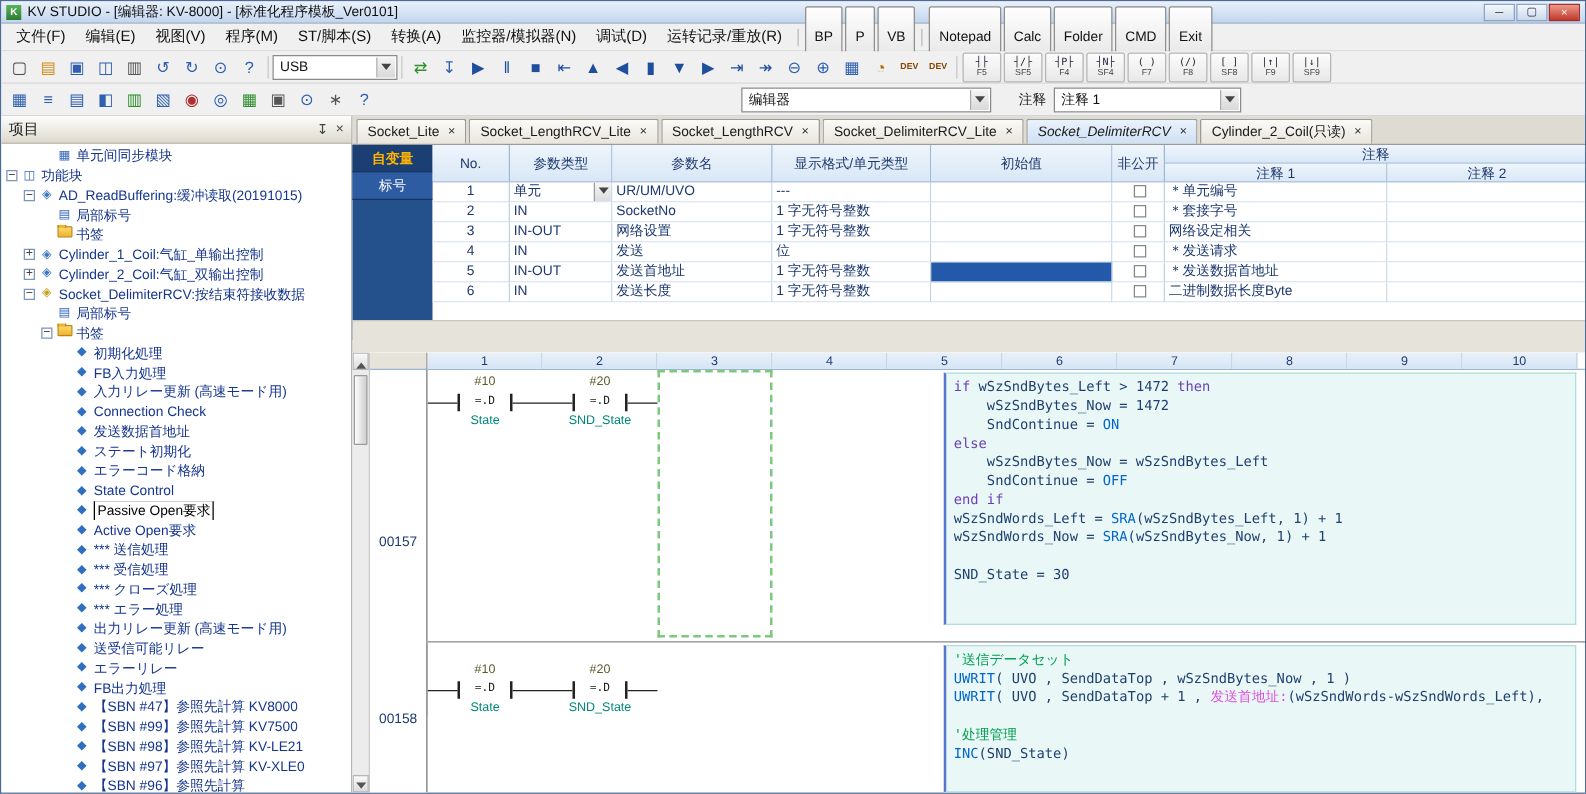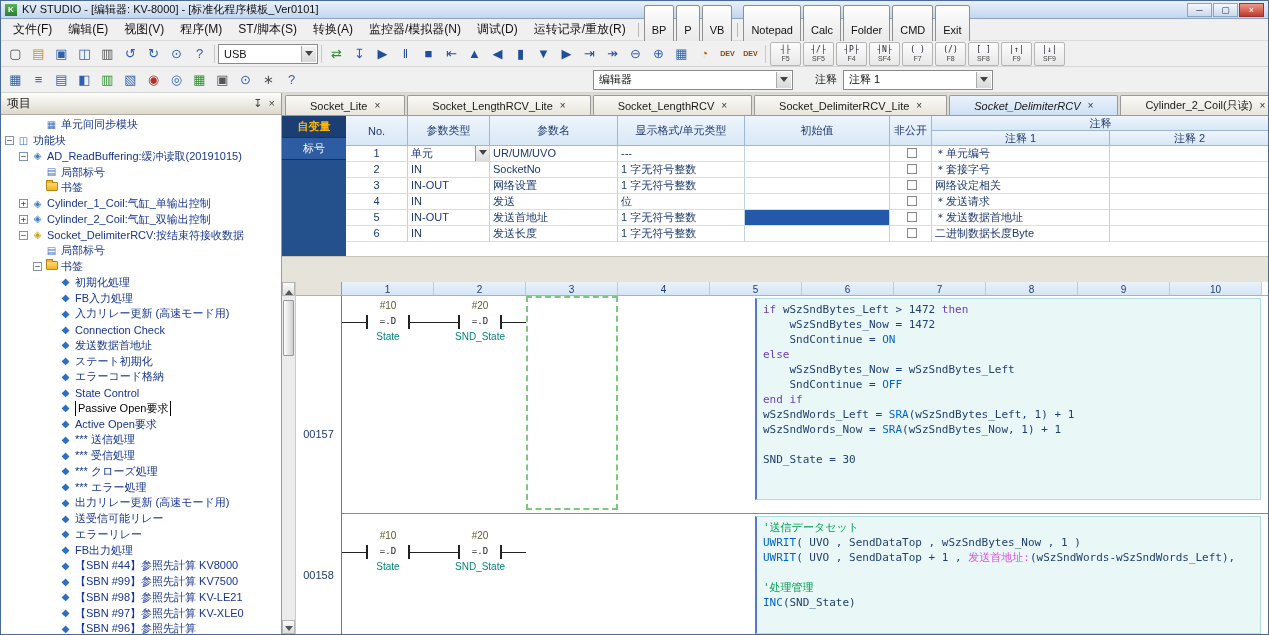--- a/index.html
+++ b/index.html
@@ -41,21 +41,21 @@
 .titem{height:15.75px;display:flex;align-items:center;font-size:11px;color:#16368e;white-space:nowrap;overflow:hidden;}
 .exp{width:9px;height:9px;border:1px solid #7e95b5;background:#fff;font-size:9px;line-height:7px;text-align:center;color:#444;margin-right:3px;flex:none;font-family:"DejaVu Sans Mono",monospace;}
 .exp-sp{width:12px;flex:none;}
 .ti{width:13px;text-align:center;margin-right:3px;flex:none;font-size:10px;line-height:12px;}
 .ic-folder{width:12px;height:9px;background:linear-gradient(#ffd76e,#f0b429);border:1px solid #b8860b;border-radius:1px;position:relative;display:inline-block;}
 .ic-folder::before{content:'';position:absolute;top:-3px;left:-1px;width:5px;height:2px;background:#f0b429;border:1px solid #b8860b;border-bottom:none;}
 .tlabel{overflow:hidden;}
 .tlabel.sel{border:1px solid #000;padding:0 2px;background:#fff;color:#000;}
 
 #tabbar{position:absolute;left:281px;top:92px;right:0;height:23px;background:#dedbd2;border-bottom:1px solid #9a9a9a;display:flex;align-items:flex-end;padding:0 3px;gap:2px;overflow:hidden;}
-.tab{height:20px;display:flex;align-items:center;gap:7px;padding:0 24px;border:1px solid #9a9a9a;border-bottom:none;border-radius:2px 2px 0 0;background:linear-gradient(#fbfaf7,#e8e5dc);font-size:11px;color:#1a1a1a;white-space:nowrap;flex:none;}
+.tab{height:20px;display:flex;align-items:center;gap:7px;padding:0 8px;border:1px solid #9a9a9a;border-bottom:none;border-radius:2px 2px 0 0;background:linear-gradient(#fbfaf7,#e8e5dc);font-size:11px;color:#1a1a1a;white-space:nowrap;flex:none;}
 .tab.active{background:linear-gradient(#eaf2fc,#cfe0f4);font-style:italic;}
 .tab .x{font-size:10px;color:#333;}
 
 #var-region{position:absolute;left:281px;top:115px;width:988px;height:156px;background:#fff;}
 #side-tabs{position:absolute;left:0;top:0;width:64px;bottom:0;background:#24508c;}
 .stab{height:22px;display:flex;align-items:center;justify-content:center;font-size:11px;color:#fff;border-bottom:1px solid #16335c;}
 .stab.active{color:#ffb400;font-weight:bold;background:#1b3f73;}
 .stab.inactive{background:#2d5ca3;}
 #vtable{position:absolute;left:64px;right:0;top:0;bottom:0;}
 #vheader{position:absolute;left:0;top:0;right:0;height:30px;}
@@ -467,21 +467,21 @@
           <span class="tlabel">エラーリレー</span>
         </div>
         <div class="titem" style="padding-left: 46px;">
           <span class="exp-sp"></span>
           <span class="ti" style="color: rgb(47, 111, 192);">◆</span>
           <span class="tlabel">FB出力処理</span>
         </div>
         <div class="titem" style="padding-left: 46px;">
           <span class="exp-sp"></span>
           <span class="ti" style="color: rgb(47, 111, 192);">◆</span>
-          <span class="tlabel">【SBN #44】参照先計算  KV8000</span>
+          <span class="tlabel">【SBN #47】参照先計算  KV8000</span>
         </div>
         <div class="titem" style="padding-left: 46px;">
           <span class="exp-sp"></span>
           <span class="ti" style="color: rgb(47, 111, 192);">◆</span>
           <span class="tlabel">【SBN #99】参照先計算  KV7500</span>
         </div>
         <div class="titem" style="padding-left: 46px;">
           <span class="exp-sp"></span>
           <span class="ti" style="color: rgb(47, 111, 192);">◆</span>
           <span class="tlabel">【SBN #98】参照先計算  KV-LE21</span>

